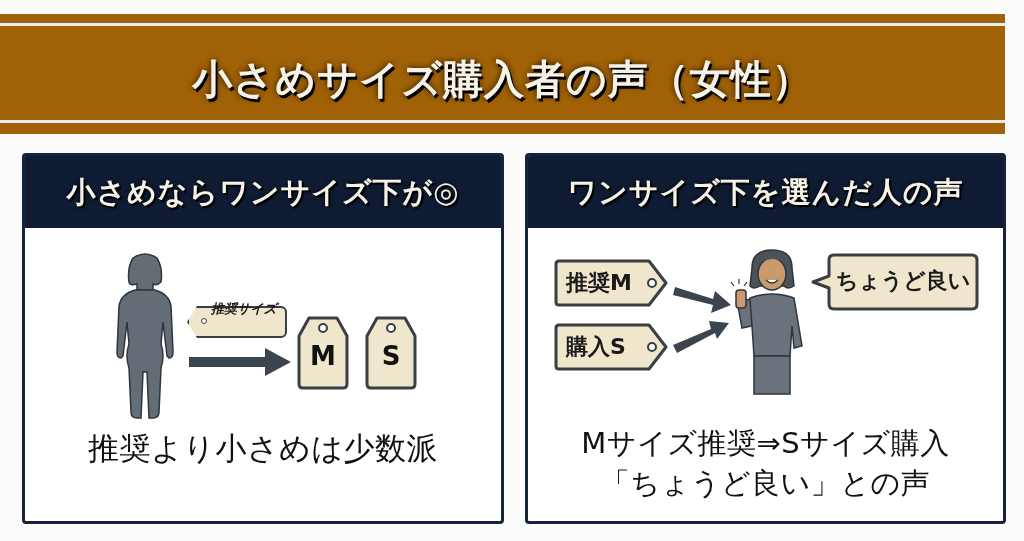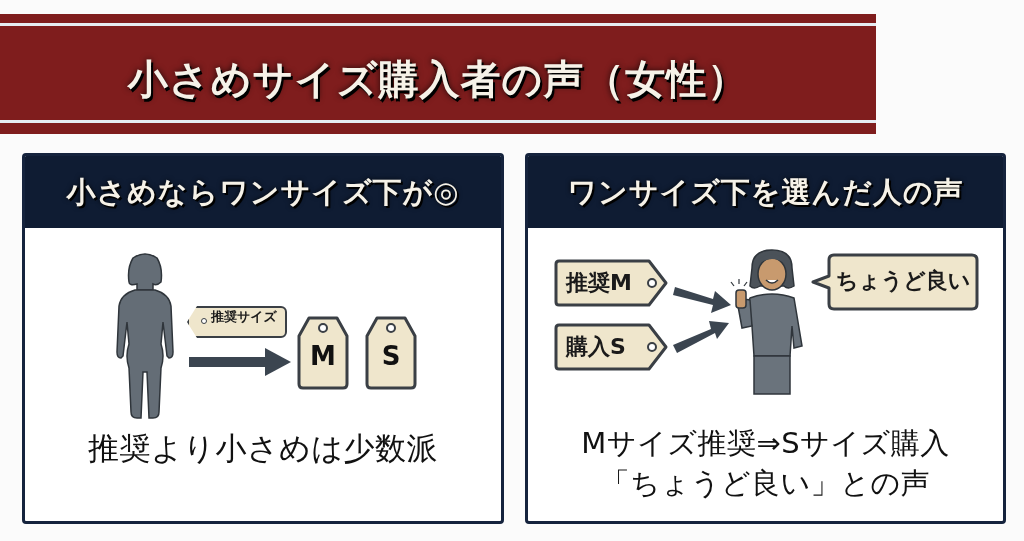--- a/index.html
+++ b/index.html
@@ -1,21 +1,21 @@
 <!DOCTYPE html>
 <html><head>
 <meta charset="utf-8">
 <style>
   * { box-sizing: border-box; margin: 0; padding: 0; }
   html, body { width: 1024px; height: 541px; background: #fbfbfb; overflow: hidden; }
   body { position: relative; font-family: "DejaVu Sans", "Liberation Sans", sans-serif; }
 
   .banner {
-    position: absolute; left: 0; top: 14px; width: 876px; height: 120px;
-    background: #7f1d1d;
+    position: absolute; left: 0; top: 14px; width: 1005px; height: 120px;
+    background: #a16207;
   }
   .banner .line { position: absolute; left: 0; width: 100%; height: 3px; background: #e6ecf2; }
   .banner .line.top { top: 9px; }
   .banner .line.bottom { bottom: 11px; }
   .banner-title {
     position: absolute; left: 0; top: 38px; width: 100%; text-align: center;
     color: #f6f2e8; font-size: 40px; font-weight: bold; letter-spacing: 1px;
     text-shadow: 2px 3px 0 #000, 0 0 6px rgba(0,0,0,0.8);
   }
 
@@ -63,21 +63,21 @@
       <g fill="#646d76" stroke="#2f353b" stroke-width="1.5">
         <path d="M20 6 Q32 -2 44 6 Q50 16 48 30 Q44 34 40 32 L40 38 L24 38 L24 32 Q16 34 16 30 Q14 16 20 6 Z"></path>
         <path d="M22 38 L42 38 Q56 42 58 54 L60 100 Q60 106 56 106 L54 104 L50 70 L48 92 Q52 104 48 116 L46 160 Q46 166 40 166 L36 166 L34 120 L30 120 L28 166 L24 166 Q18 166 18 160 L16 116 Q12 104 16 92 L14 70 L10 104 L8 106 Q4 106 4 100 L6 54 Q8 42 22 38 Z"></path>
       </g>
     </svg>
 
     <div class="tag-label" style="left:162px;top:78px;width:100px;height:32px;border-radius:6px 6px 6px 6px;clip-path:polygon(10% 0,100% 0,100% 100%,10% 100%,0 50%);">
     </div>
     <div style="position:absolute;left:162px;top:78px;width:100px;height:32px;"></div>
     <span class="hole" style="left:176px;top:90px;width:6px;height:6px;border-width:1.5px;"></span>
-    <span style="position:absolute;left:186px;top:80px;font-size:13px;font-weight:bold;color:#1a1a1a;">推奨サイズ</span>
+    <span style="position:absolute;left:186px;top:72px;font-size:13px;font-weight:bold;color:#1a1a1a;font-style:italic;">推奨サイズ</span>
 
     <svg style="position:absolute;left:164px;top:118px;" width="102" height="32" viewBox="0 0 102 32">
       <rect x="0" y="11" width="78" height="10" fill="#3b4550"></rect>
       <polygon points="76,2 102,16 76,30" fill="#3b4550"></polygon>
     </svg>
 
     <svg style="position:absolute;left:270px;top:86px;" width="56" height="76" viewBox="0 0 56 76">
       <path d="M14 4 L42 4 L52 22 L52 70 Q52 74 48 74 L8 74 Q4 74 4 70 L4 22 Z" fill="#efe6cc" stroke="#3a3f45" stroke-width="3" stroke-linejoin="round"></path>
       <circle cx="28" cy="14" r="4" fill="#fff" stroke="#3a3f45" stroke-width="2"></circle>
     </svg>

